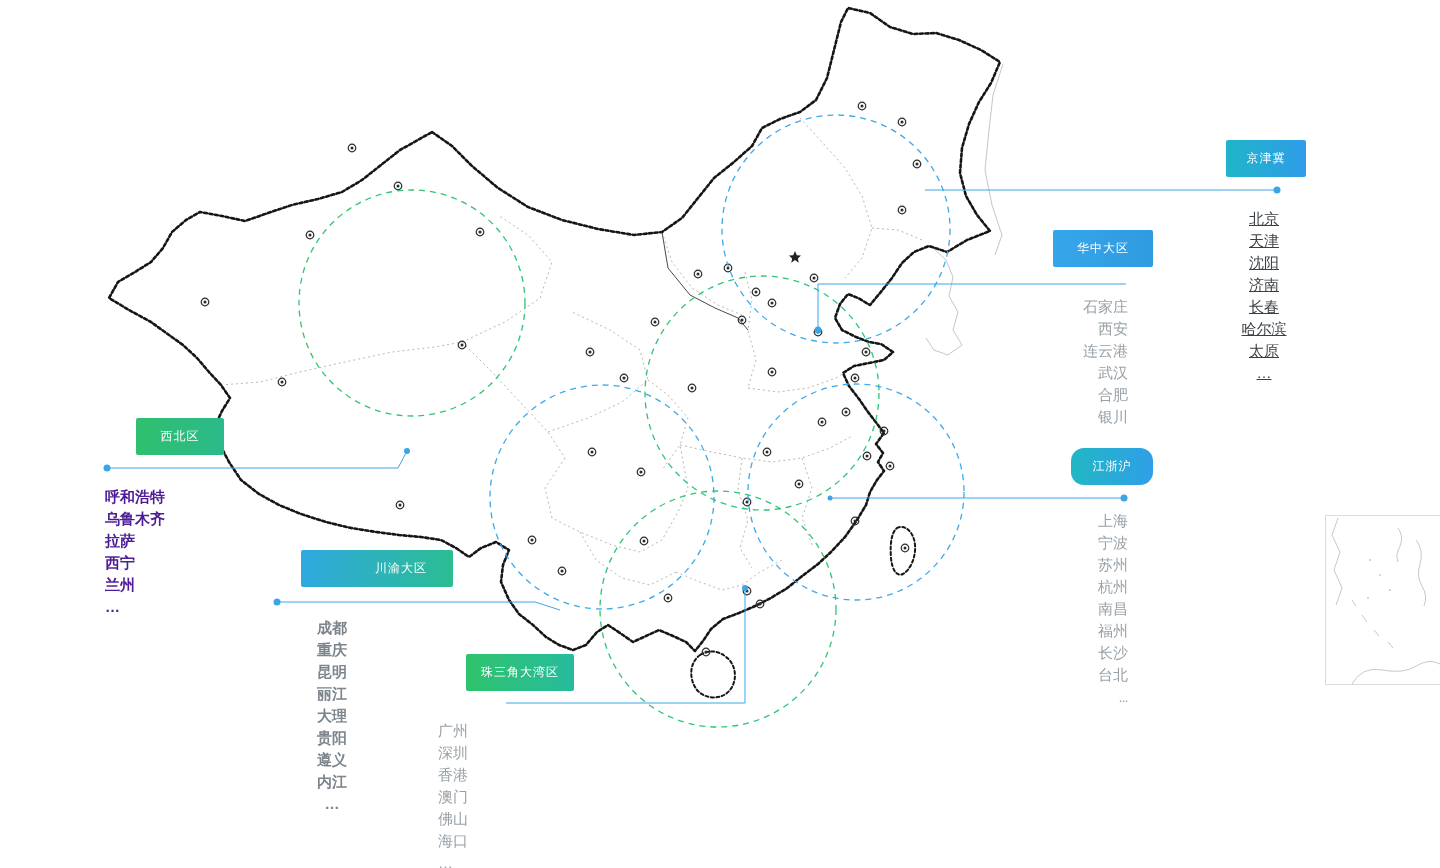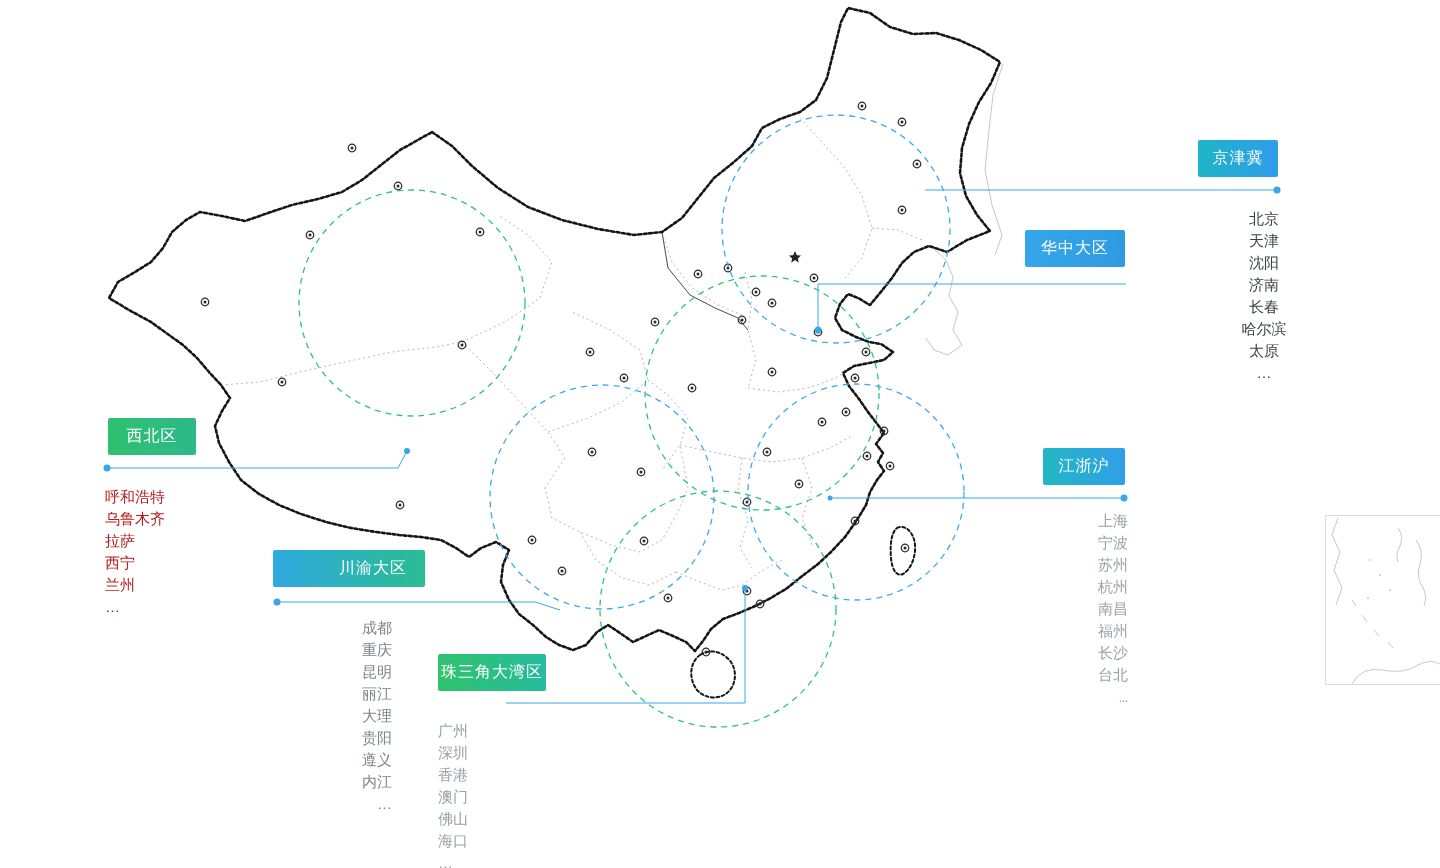--- a/index.html
+++ b/index.html
@@ -1,34 +1,34 @@
 <!DOCTYPE html>
 <html><head>
 <meta charset="utf-8">
 <style>
   html,body{margin:0;padding:0;background:#ffffff;}
   body{font-family:"Liberation Sans","DejaVu Sans",sans-serif;}
   #stage{position:relative;width:1440px;height:868px;background:#ffffff;overflow:hidden;}
   #map-svg{position:absolute;left:0;top:0;}
   .region-label{
     position:absolute;height:37px;display:flex;align-items:center;justify-content:center;
-    color:#ffffff;font-size:16px;letter-spacing:1px;background:#2fa6e0;border-radius:2px;
-    cursor:pointer;user-select:none;
+    color:#ffffff;font-size:12px;letter-spacing:1px;background:#2fa6e0;border-radius:2px;
+    cursor:pointer;user-select:none;margin-left:28px;
   }
   .lbl-jingjinji{left:1198px;top:140px;width:80px;}
   .lbl-huazhong{left:1025px;top:230px;width:100px;text-align:right;}
   .lbl-xibei{left:108px;top:418px;width:88px;}
   .lbl-chuanyu{left:273px;top:550px;width:104px;padding-left:48px;}
   .lbl-zhusanjiao{left:438px;top:654px;width:108px;}
-  .lbl-jiangzhehu{left:1043px;top:448px;width:82px;}
+  .lbl-jiangzhehu{left:1043px;top:448px;width:82px;border-radius:13px;}
   .city-list{position:absolute;font-size:15px;line-height:22px;color:#8d959c;}
-  .list-jingjinji{left:1204px;top:208px;width:120px;text-align:center;}
+  .list-jingjinji{left:1204px;top:208px;width:120px;text-align:center;text-decoration:underline;}
   .list-huazhong{left:1000px;top:296px;width:128px;text-align:right;}
   .list-xibei{left:105px;top:486px;width:120px;text-align:left;}
-  .list-chuanyu{left:272px;top:617px;width:120px;text-align:right;}
+  .list-chuanyu{left:272px;top:617px;width:120px;text-align:center;font-weight:bold;}
   .list-zhusanjiao{left:438px;top:720px;width:132px;text-align:left;}
   .list-jiangzhehu{left:1000px;top:512px;width:128px;text-align:right;font-family:Liberation Mono, monospace;}
 </style>
 </head>
 <body>
 
 <div id="stage">
 
   <svg id="map-svg" width="1440" height="868" viewBox="0 0 1440 868">
     <defs>
@@ -178,21 +178,29 @@
   <div class="city-list list-jingjinji" style="color: rgb(58, 64, 70);">
       <div class="city">北京</div>
       <div class="city">天津</div>
       <div class="city">沈阳</div>
       <div class="city">济南</div>
       <div class="city">长春</div>
       <div class="city">哈尔滨</div>
       <div class="city">太原</div>
       <div class="city">…</div>
     </div>
-  <div class="city-list list-xibei" style="color: #b91c1c;">
+  <div class="city-list list-huazhong" style="color: rgb(152, 161, 168);">
+      <div class="city">石家庄</div>
+      <div class="city">西安</div>
+      <div class="city">连云港</div>
+      <div class="city">武汉</div>
+      <div class="city">合肥</div>
+      <div class="city">银川</div>
+    </div>
+  <div class="city-list list-xibei" style="color: #4c1d95; font-weight: bold;">
       <div class="city">呼和浩特</div>
       <div class="city">乌鲁木齐</div>
       <div class="city">拉萨</div>
       <div class="city">西宁</div>
       <div class="city">兰州</div>
       <div class="city">…</div>
     </div>
   <div class="city-list list-chuanyu" style="color: rgb(125, 133, 140);">
       <div class="city">成都</div>
       <div class="city">重庆</div>

